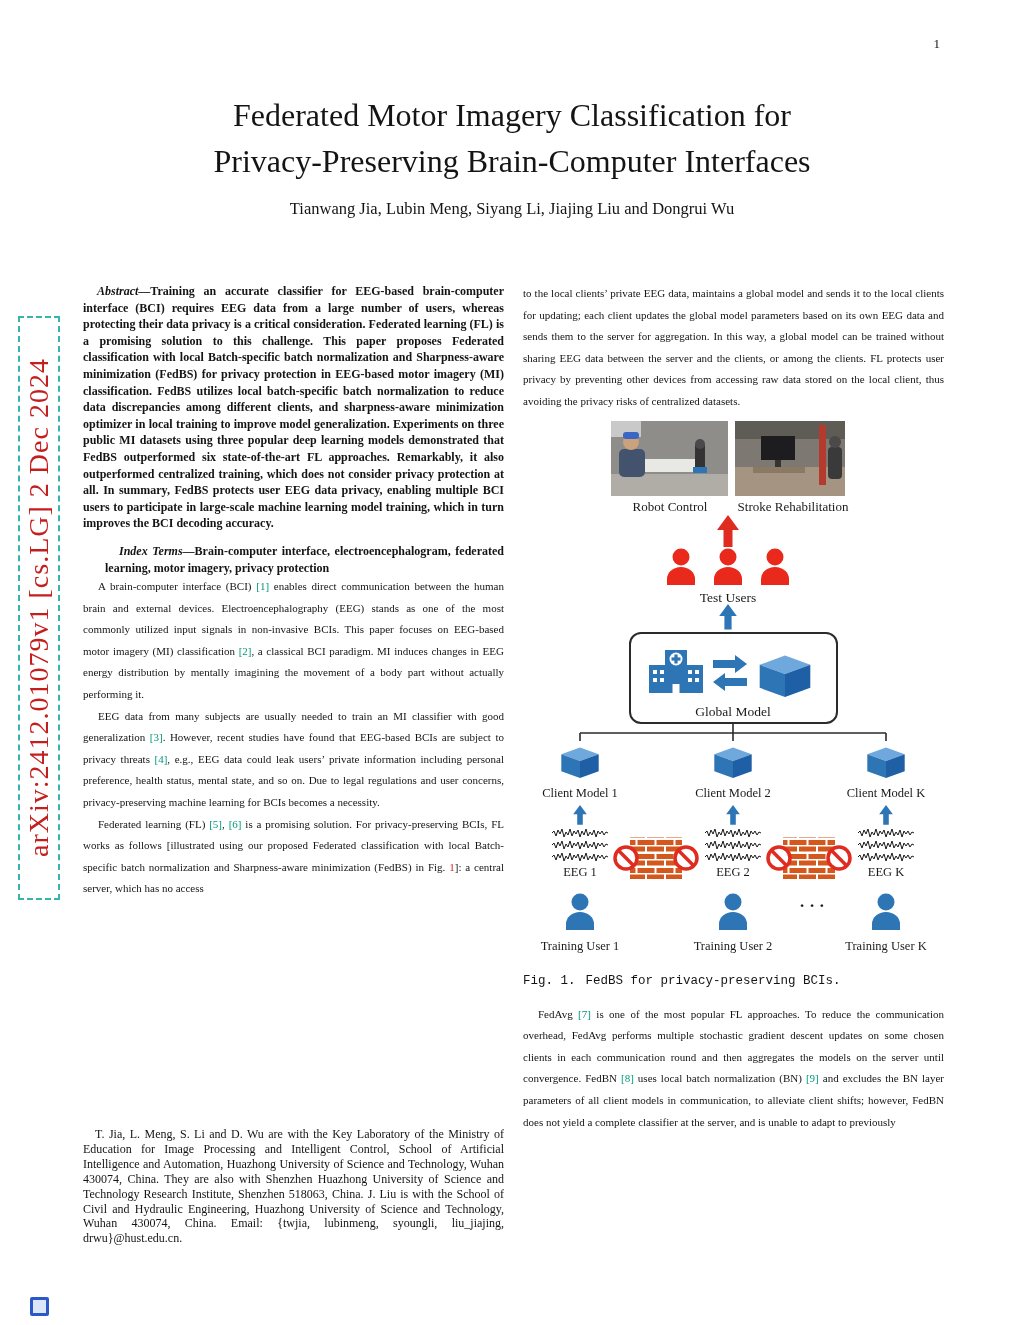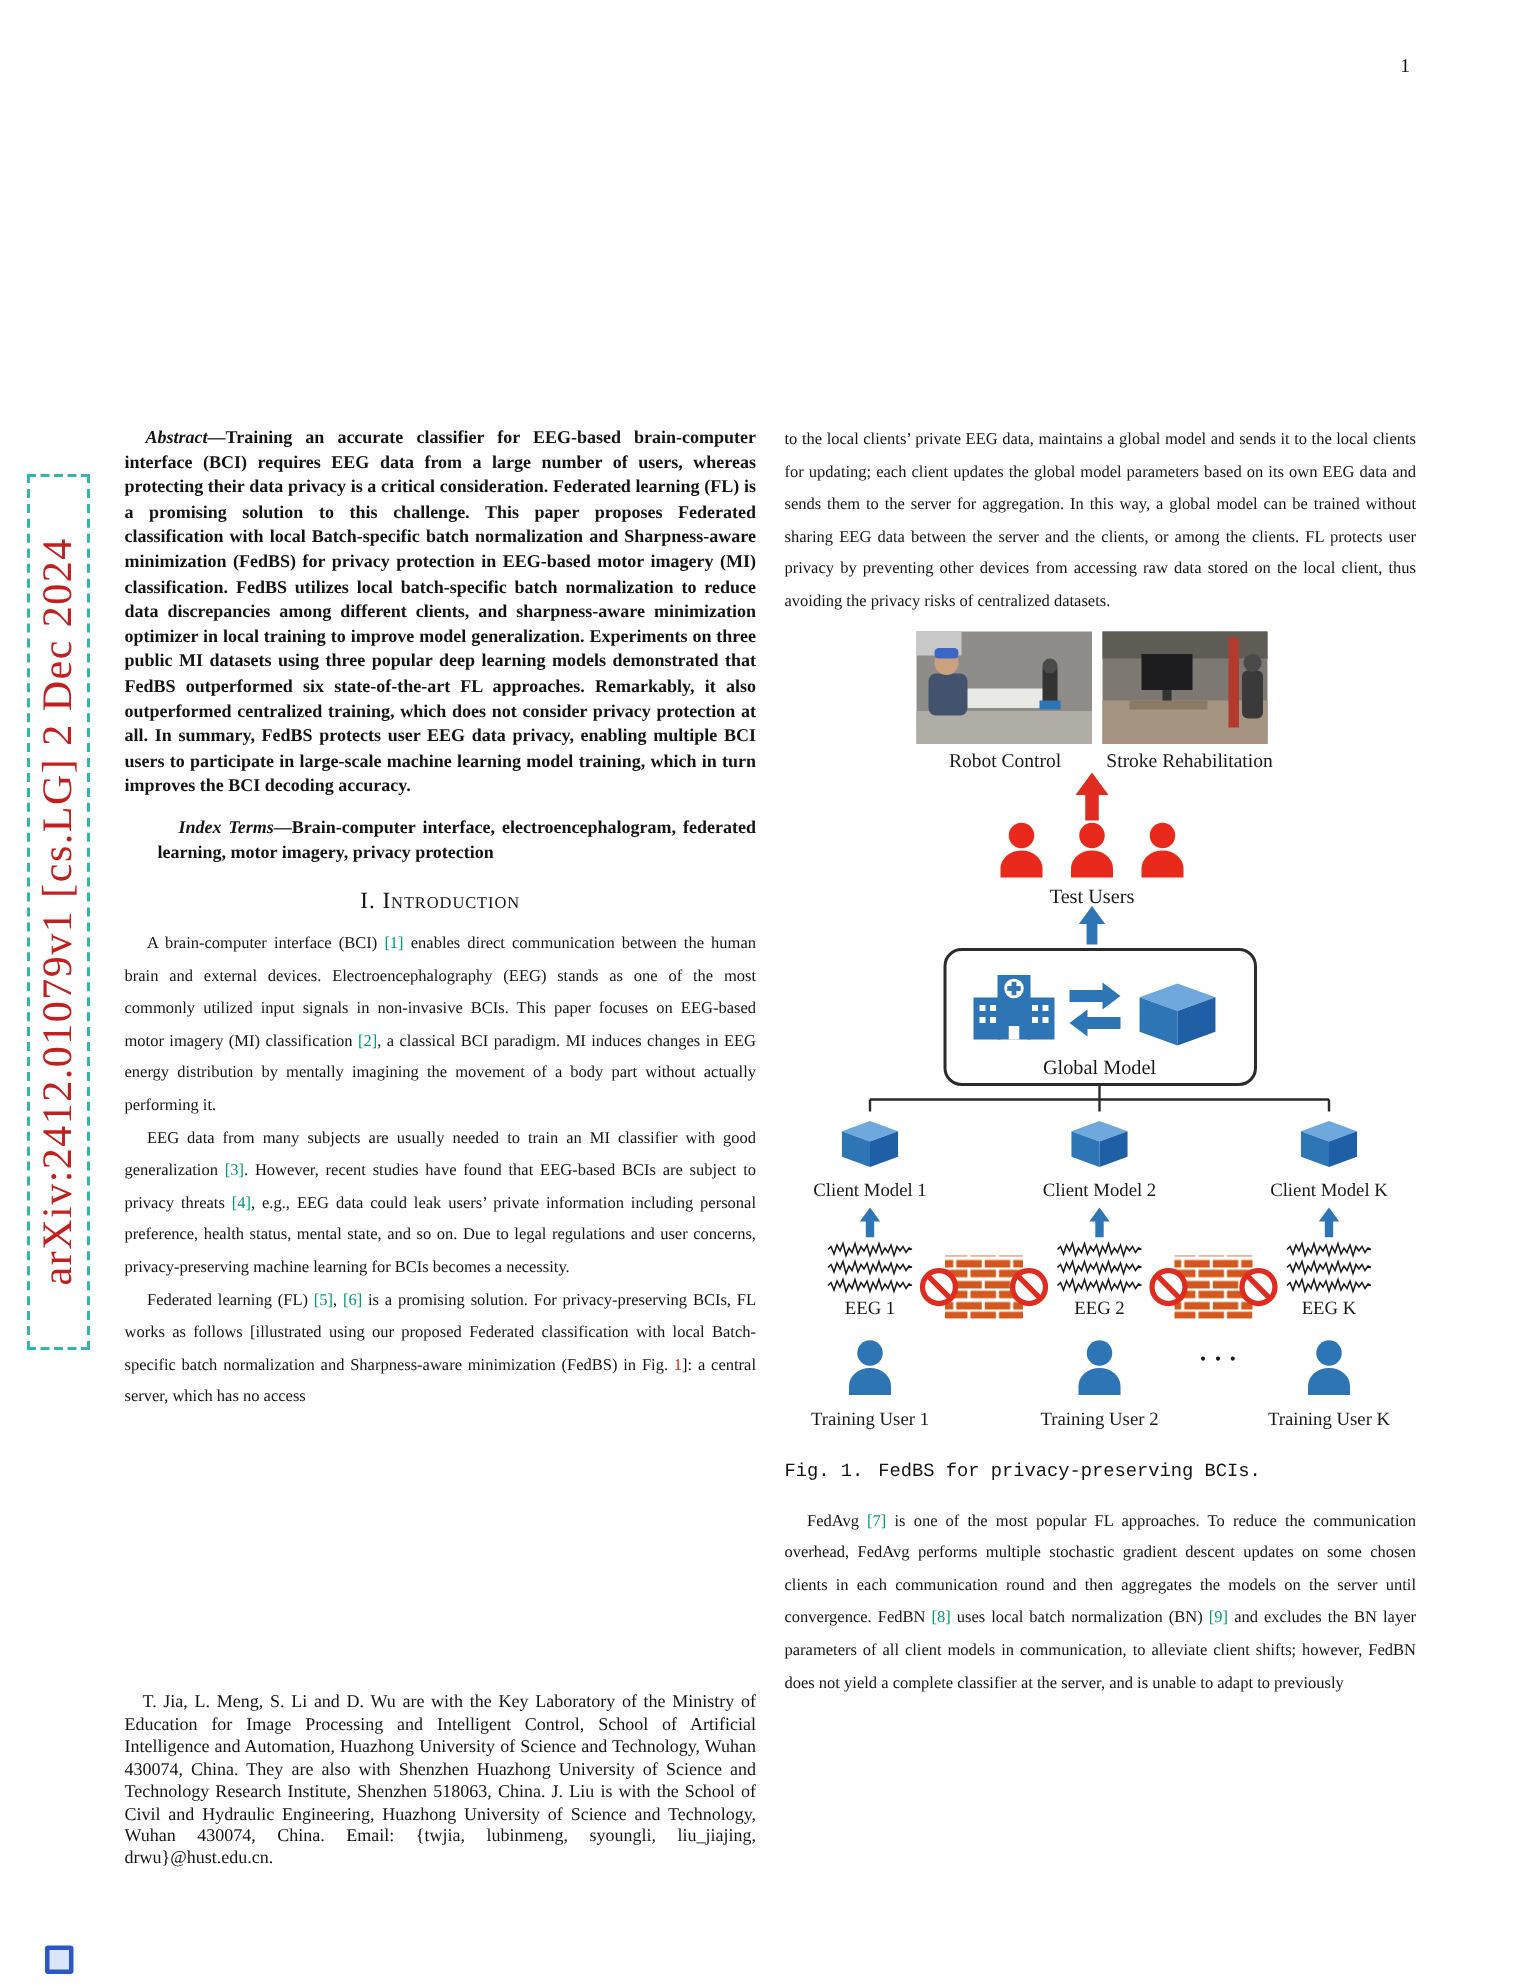--- a/index.html
+++ b/index.html
@@ -71,28 +71,32 @@
 <body>
 
 <div class="page">
 
   <div class="page-number">1</div>
 
   <div class="arxiv-stamp">arXiv:2412.01079v1  [cs.LG]  2 Dec 2024</div>
 
   <div class="corner-mark"></div>
 
-
+  <div class="title">
+    <div>Federated Motor Imagery Classification for</div>
+    <div>Privacy-Preserving Brain-Computer Interfaces</div>
+  </div>
+
+  <div class="authors">Tianwang Jia, Lubin Meng, Siyang Li, Jiajing Liu and Dongrui Wu</div>
 
   <div class="col col-left">
     <p class="abstract"><span class="lead-label">Abstract</span><span>—Training an accurate classifier for EEG-based brain-computer interface (BCI) requires EEG data from a large number of users, whereas protecting their data privacy is a critical consideration. Federated learning (FL) is a promising solution to this challenge. This paper proposes Federated classification with local Batch-specific batch normalization and Sharpness-aware minimization (FedBS) for privacy protection in EEG-based motor imagery (MI) classification. FedBS utilizes local batch-specific batch normalization to reduce data discrepancies among different clients, and sharpness-aware minimization optimizer in local training to improve model generalization. Experiments on three public MI datasets using three popular deep learning models demonstrated that FedBS outperformed six state-of-the-art FL approaches. Remarkably, it also outperformed centralized training, which does not consider privacy protection at all. In summary, FedBS protects user EEG data privacy, enabling multiple BCI users to participate in large-scale machine learning model training, which in turn improves the BCI decoding accuracy.</span></p>
 
     <p class="abstract index-terms"><span class="lead-label">Index Terms</span><span>—Brain-computer interface, electroencephalogram, federated learning, motor imagery, privacy protection</span></p>
 
-    <h2 class="section-heading">I. Introduction</h2>
 
     <p class="body-par"><span>A brain-computer interface (BCI) </span><span class="cite">[1]</span><span> enables direct communication between the human brain and external devices. Electroencephalography (EEG) stands as one of the most commonly utilized input signals in non-invasive BCIs. This paper focuses on EEG-based motor imagery (MI) classification </span><span class="cite">[2]</span><span>, a classical BCI paradigm. MI induces changes in EEG energy distribution by mentally imagining the movement of a body part without actually performing it.</span></p>
     <p class="body-par"><span>EEG data from many subjects are usually needed to train an MI classifier with good generalization </span><span class="cite">[3]</span><span>. However, recent studies have found that EEG-based BCIs are subject to privacy threats </span><span class="cite">[4]</span><span>, e.g., EEG data could leak users’ private information including personal preference, health status, mental state, and so on. Due to legal regulations and user concerns, privacy-preserving machine learning for BCIs becomes a necessity.</span></p>
     <p class="body-par"><span>Federated learning (FL) </span><span class="cite">[5]</span><span>, </span><span class="cite">[6]</span><span> is a promising solution. For privacy-preserving BCIs, FL works as follows [illustrated using our proposed Federated classification with local Batch-specific batch normalization and Sharpness-aware minimization (FedBS) in Fig. </span><span class="ref">1</span><span>]: a central server, which has no access</span></p>
   </div>
 
   <div class="footnote">T. Jia, L. Meng, S. Li and D. Wu are with the Key Laboratory of the Ministry of Education for Image Processing and Intelligent Control, School of Artificial Intelligence and Automation, Huazhong University of Science and Technology, Wuhan 430074, China. They are also with Shenzhen Huazhong University of Science and Technology Research Institute, Shenzhen 518063, China. J. Liu is with the School of Civil and Hydraulic Engineering, Huazhong University of Science and Technology, Wuhan 430074, China. Email: {twjia, lubinmeng, syoungli, liu_jiajing, drwu}@hust.edu.cn.</div>
 
   <div class="col col-right">
     <p class="body-par" style="text-indent:0;"><span>to the local clients’ private EEG data, maintains a global model and sends it to the local clients for updating; each client updates the global model parameters based on its own EEG data and sends them to the server for aggregation. In this way, a global model can be trained without sharing EEG data between the server and the clients, or among the clients. FL protects user privacy by preventing other devices from accessing raw data stored on the local client, thus avoiding the privacy risks of centralized datasets.</span></p>

